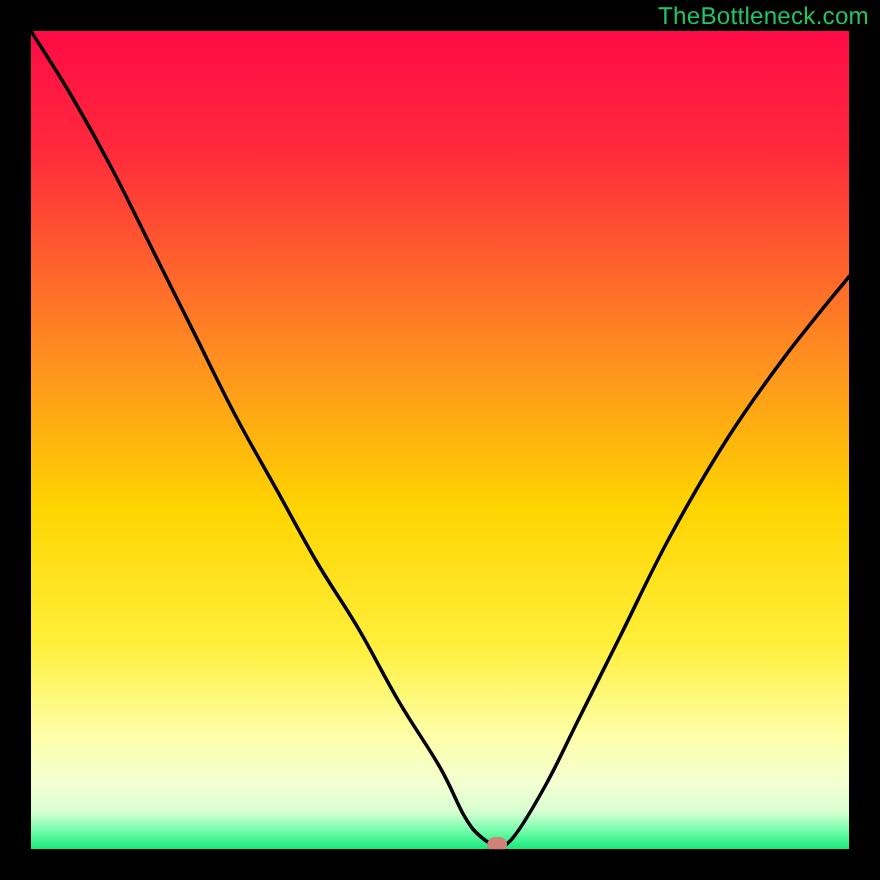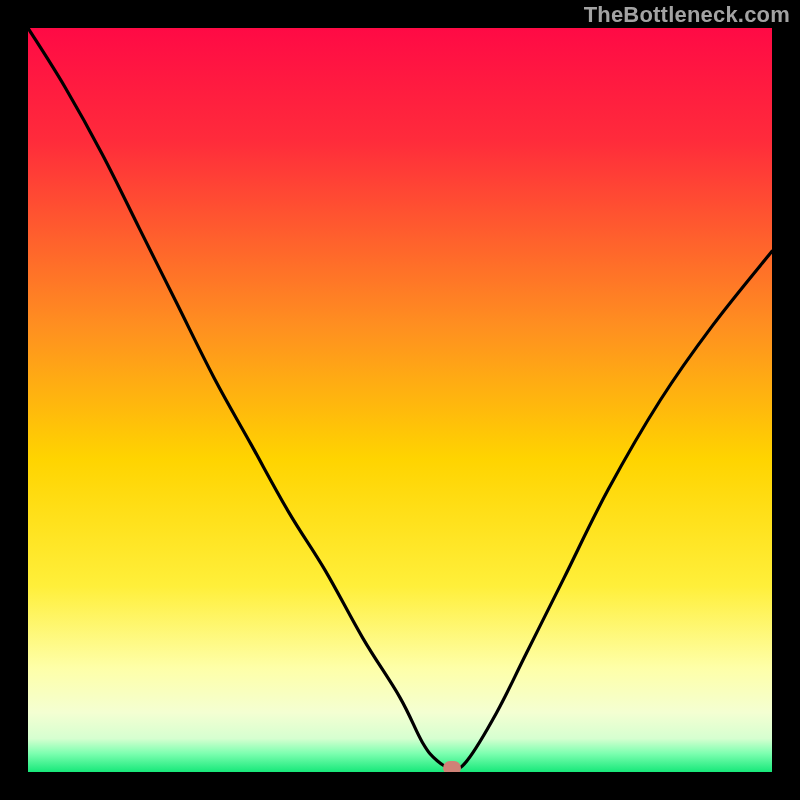--- a/index.html
+++ b/index.html
@@ -48,22 +48,22 @@
     border-radius: 8px;
     transform: translate(-50%, -50%);
     pointer-events: none;
   }
   .attribution {
     position: absolute;
     top: 2px;
     right: 10px;
     font-family: Arial, Helvetica, sans-serif;
     font-size: 22px;
-    font-weight: 700;
-    color: #a3a3a3;
+    font-weight: 400;
+    color: #22c55e;
     letter-spacing: 0.2px;
   }
 </style>
 </head>
 <body>
 
 <div class="frame">
 
   <div class="attribution">TheBottleneck.com</div>
 

